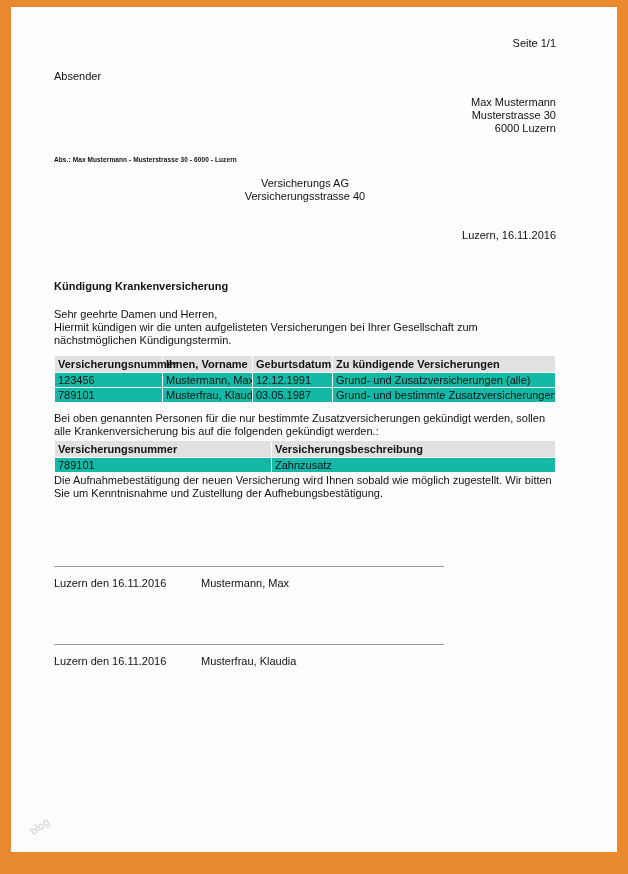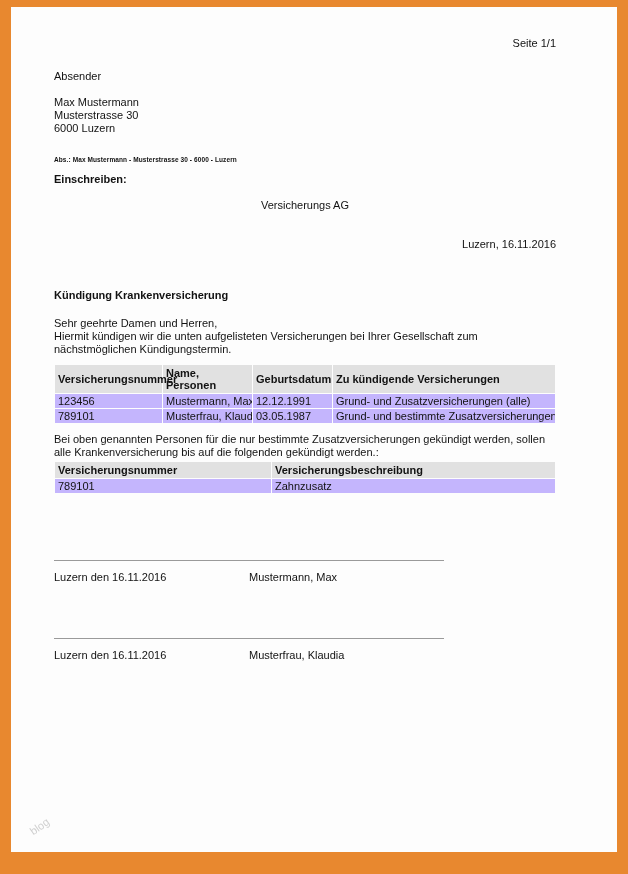--- a/index.html
+++ b/index.html
@@ -18,21 +18,21 @@
   .content {
     position: relative;
     width: 100%; height: 100%;
     padding: 30px 61px 0 43px;
     font-size: 11px;
     line-height: 13px;
     color: #121212;
   }
   .page-number { text-align: right; }
   .sender-label { margin-top: 20px; }
-  .sender-block { margin-top: 13px; }
+  .sender-block { margin-top: 13px; text-align: right; }
   .abs-window-line {
     margin-top: 21px;
     font-size: 6.5px;
     line-height: 8px;
     font-weight: bold;
     letter-spacing: 0.1px;
   }
   .einschreiben { margin-top: 9px; font-weight: bold; }
   .recipient-block { margin-top: 13px; text-align: center; }
   .date-line { margin-top: 26px; text-align: right; }
@@ -49,41 +49,41 @@
   .table1 { margin-top: 8px; }
   .table2 { margin-top: 2px; }
   th {
     background: #e1e1e1;
     font-weight: bold;
     text-align: left;
     padding: 2px 3px;
     vertical-align: middle;
   }
   td {
-    background: #c4b5fd;
+    background: #14b8a6;
     padding: 1px 3px;
     vertical-align: top;
     white-space: nowrap;
     overflow: hidden;
   }
   .t1c1 { width: 107px; }
   .t1c2 { width: 89px; }
   .t1c3 { width: 79px; }
   .t2c1 { width: 216px; }
   .mid-paragraph { margin-top: 9px; }
   .closing-paragraph { margin-top: 1px; }
   .signature-block { margin-top: 66px; }
   .signature-block + .signature-block { margin-top: 54px; }
   .sig-rule {
     width: 390px;
     border: 0;
     border-top: 1px solid #9a9a9a;
     margin: 0 0 10px 0;
   }
-  .sig-row { display: flex; gap: 48px; }
+  .sig-row { display: flex; }
   .sig-date { width: 147px; flex: 0 0 147px; }
   .watermark {
     position: absolute;
     left: 24px;
     bottom: 14px;
     font-size: 11px;
     color: #cfcfcf;
     transform: rotate(-35deg);
     transform-origin: left bottom;
   }
@@ -99,40 +99,40 @@
     <div class="sender-label">Absender</div>
 
     <div class="sender-block">
       <div>Max Mustermann</div>
       <div>Musterstrasse 30</div>
       <div>6000 Luzern</div>
     </div>
 
     <div class="abs-window-line">Abs.: Max Mustermann - Musterstrasse 30 - 6000 - Luzern</div>
 
-    <div class="einschreiben">Einschreiben:</div>
 
     <div class="recipient-block">
       <div>Versicherungs AG</div>
+      <div>Versicherungsstrasse 40</div>
     </div>
 
     <div class="date-line">Luzern, 16.11.2016</div>
 
     <div class="subject">Kündigung Krankenversicherung</div>
 
     <div class="salutation-block">
       <div>Sehr geehrte Damen und Herren,</div>
       <div>Hiermit kündigen wir die unten aufgelisteten Versicherungen bei Ihrer Gesellschaft zum nächstmöglichen Kündigungstermin.</div>
     </div>
 
     <table class="table1">
       <tbody>
           <tr>
         <th class="t1c1">Versicherungsnummer</th>
-        <th class="t1c2">Name, Personen</th>
+        <th class="t1c2">Ihnen, Vorname</th>
         <th class="t1c3">Geburtsdatum</th>
         <th>Zu kündigende Versicherungen</th>
       </tr>
       <tr>
         <td>123456</td>
         <td>Mustermann, Max</td>
         <td>12.12.1991</td>
         <td>Grund- und Zusatzversicherungen (alle)</td>
       </tr>
       <tr>
@@ -152,20 +152,21 @@
         <th class="t2c1">Versicherungsnummer</th>
         <th>Versicherungsbeschreibung</th>
       </tr>
       <tr>
         <td>789101</td>
         <td>Zahnzusatz</td>
       </tr>
     </tbody>
       </table>
 
+    <div class="closing-paragraph">Die Aufnahmebestätigung der neuen Versicherung wird Ihnen sobald wie möglich zugestellt. Wir bitten Sie um Kenntnisnahme und Zustellung der Aufhebungsbestätigung.</div>
 
     <div class="signature-block">
       <hr class="sig-rule">
       <div class="sig-row">
         <span class="sig-date">Luzern den 16.11.2016</span>
         <span>Mustermann, Max</span>
       </div>
     </div>
 
     <div class="signature-block">

